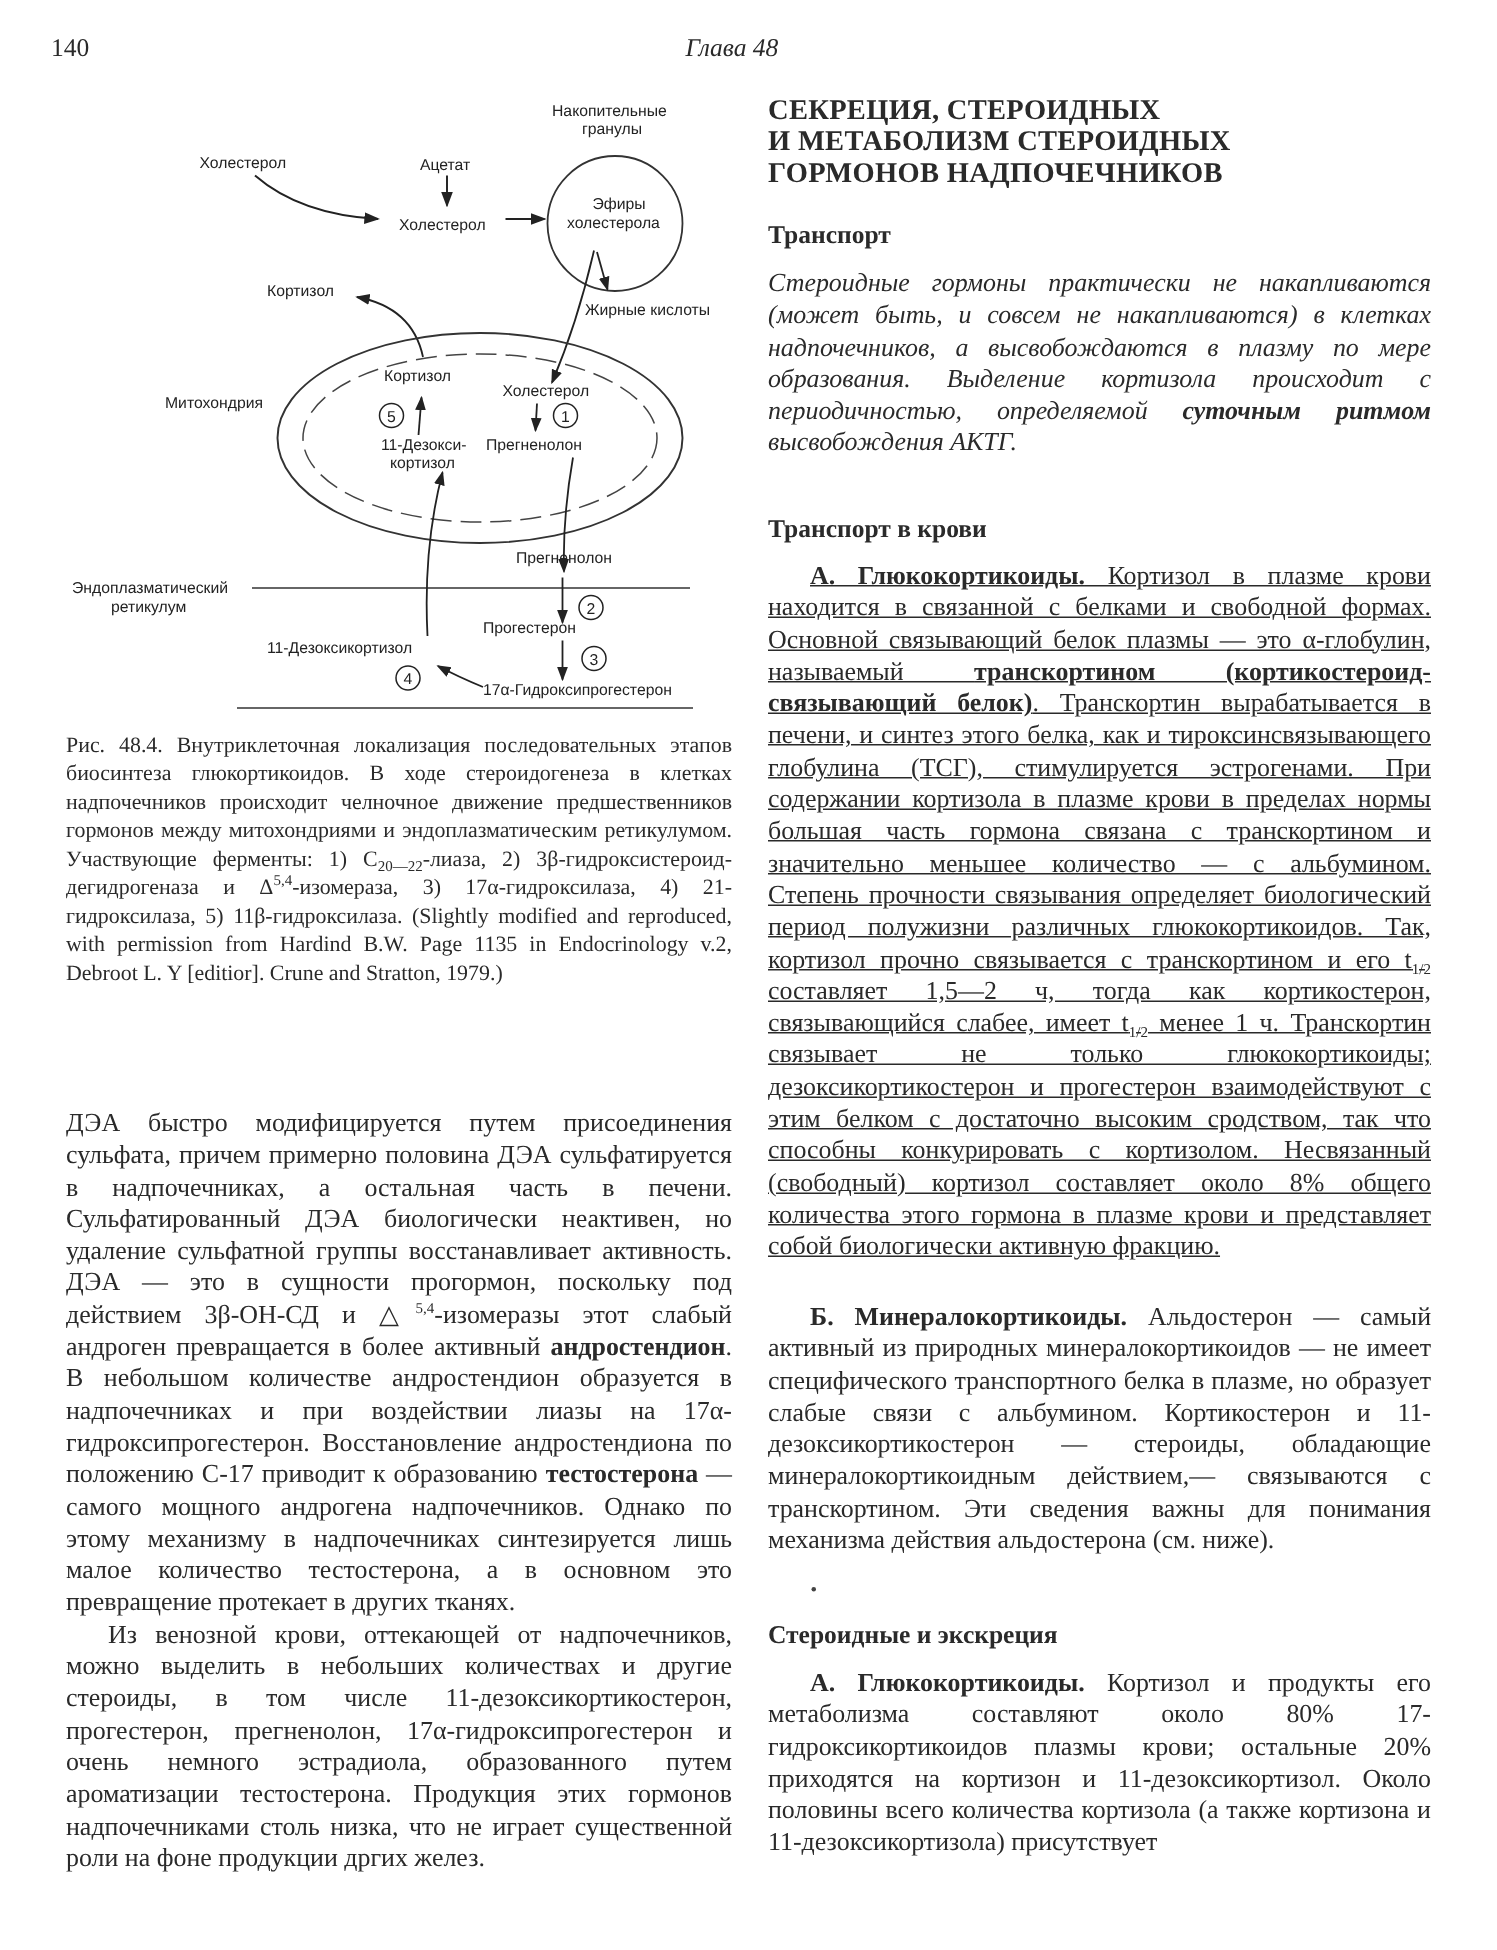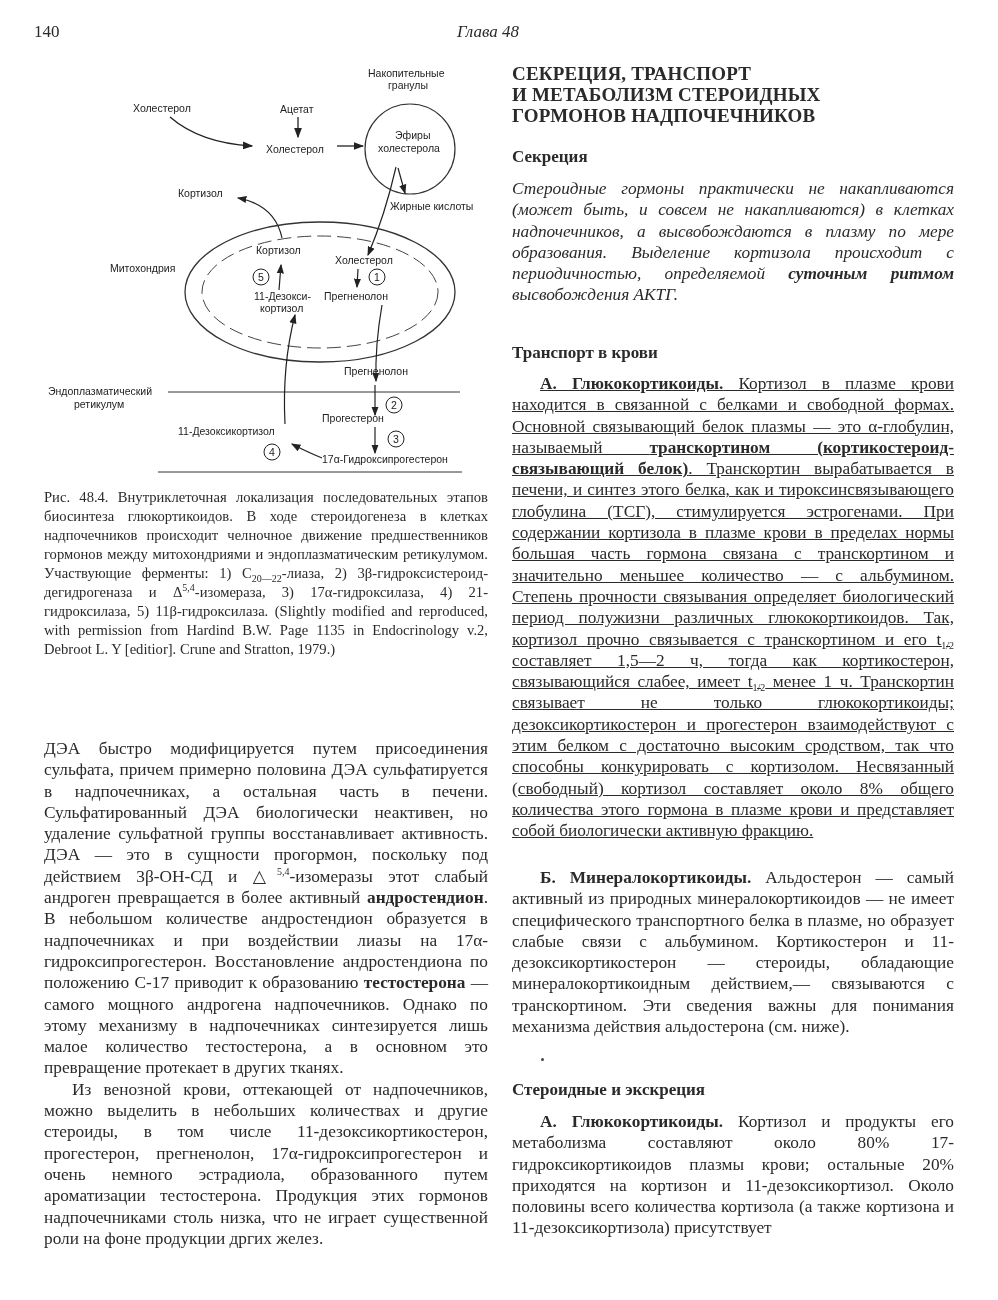--- a/index.html
+++ b/index.html
@@ -92,26 +92,26 @@
 <div class="caption">
   <b>Рис. 48.4.</b><span> Внутриклеточная локализация последовательных этапов биосинтеза глюкортикоидов. В ходе стероидогенеза в клетках надпочечников происходит челночное движение предшественников гормонов между митохондриями и эндоплазматическим ретикулумом. Участвующие ферменты: 1) C</span><sub>20—22</sub><span>-лиаза, 2) 3β-гидроксистероид-дегидрогеназа и Δ</span><sup>5,4</sup><span>-изомераза, 3) 17α-гидроксилаза, 4) 21-гидроксилаза, 5) 11β-гидроксилаза. (Slightly modified and reproduced, with permission from Hardind B.W. Page 1135 in Endocrinology v.2, Debroot L. Y [editior]. Crune and Stratton, 1979.)</span>
 </div>
 
 <div class="col left-col" style="top:700px;">
   <p class="p"><span>ДЭА быстро модифицируется путем присоединения сульфата, причем примерно половина ДЭА сульфатируется в надпочечниках, а остальная часть в печени. Сульфатированный ДЭА биологически неактивен, но удаление сульфатной группы восстанавливает активность. ДЭА — это в сущности прогормон, поскольку под действием 3β-ОН-СД и △</span><sup>5,4</sup><span>-изомеразы этот слабый андроген превращается в более активный </span><b>андростендион</b><span>. В небольшом количестве андростендион образуется в надпочечниках и при воздействии лиазы на 17α-гидроксипрогестерон. Восстановление андростендиона по положению С-17 приводит к образованию </span><b>тестостерона</b><span> — самого мощного андрогена надпочечников. Однако по этому механизму в надпочечниках синтезируется лишь малое количество тестостерона, а в основном это превращение протекает в других тканях.</span></p>
   <p class="p indent">Из венозной крови, оттекающей от надпочечников, можно выделить в небольших количествах и другие стероиды, в том числе 11-дезоксикортикостерон, прогестерон, прегненолон, 17α-гидроксипрогестерон и очень немного эстрадиола, образованного путем ароматизации тестостерона. Продукция этих гормонов надпочечниками столь низка, что не играет существенной роли на фоне продукции дргих желез.</p>
 </div>
 
 <div class="title">
-  <div>СЕКРЕЦИЯ, ТРАНСПОРТ</div>
+  <div>СЕКРЕЦИЯ, СТЕРОИДНЫХ</div>
   <div>И МЕТАБОЛИЗМ СТЕРОИДНЫХ</div>
   <div>ГОРМОНОВ НАДПОЧЕЧНИКОВ</div>
 </div>
 
-<div class="h2" style="top:147px;">Секреция</div>
+<div class="h2" style="top:147px;">Транспорт</div>
 <div class="col right-col" style="top:178px;font-style:italic;">
   <span>Стероидные гормоны практически не накапливаются (может быть, и совсем не накапливаются) в клетках надпочечников, а высвобождаются в плазму по мере образования. Выделение кортизола происходит с периодичностью, определяемой </span><b>суточным ритмом</b><span> высвобождения АКТГ.</span>
 </div>
 
 <div class="h2" style="top:343px;">Транспорт в крови</div>
 <div class="col right-col indent" style="top:373px;text-decoration:underline;">
   <b>А. Глюкокортикоиды.</b><span> Кортизол в плазме крови находится в связанной с белками и свободной формах. Основной связывающий белок плазмы — это α-глобулин, называемый </span><b>транскортином (кортикостероид-связывающий белок)</b><span>. Транскортин вырабатывается в печени, и синтез этого белка, как и тироксинсвязывающего глобулина (ТСГ), стимулируется эстрогенами. При содержании кортизола в плазме крови в пределах нормы большая часть гормона связана с транскортином и значительно меньшее количество — с альбумином. Степень прочности связывания определяет биологический период полужизни различных глюкокортикоидов. Так, кортизол прочно связывается с транскортином и его t</span><sub>1/2</sub><span> составляет 1,5—2 ч, тогда как кортикостерон, связывающийся слабее, имеет t</span><sub>1/2</sub><span> менее 1 ч. Транскортин связывает не только глюкокортикоиды; дезоксикортикостерон и прогестерон взаимодействуют с этим белком с достаточно высоким сродством, так что способны конкурировать с кортизолом. Несвязанный (свободный) кортизол составляет около 8% общего количества этого гормона в плазме крови и представляет собой биологически активную фракцию.</span>
 </div>
 
 <div class="col right-col indent" style="top:867px;">

